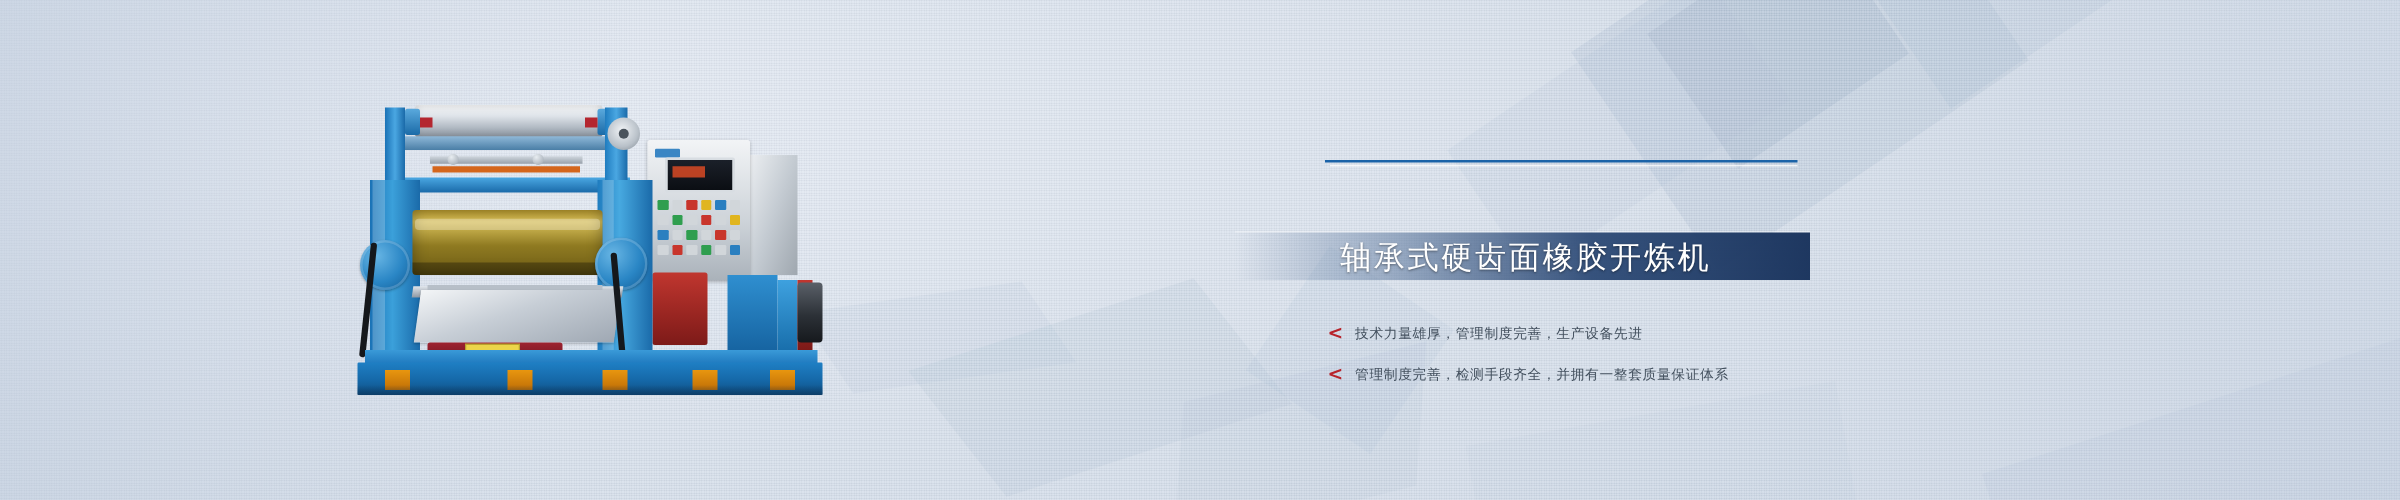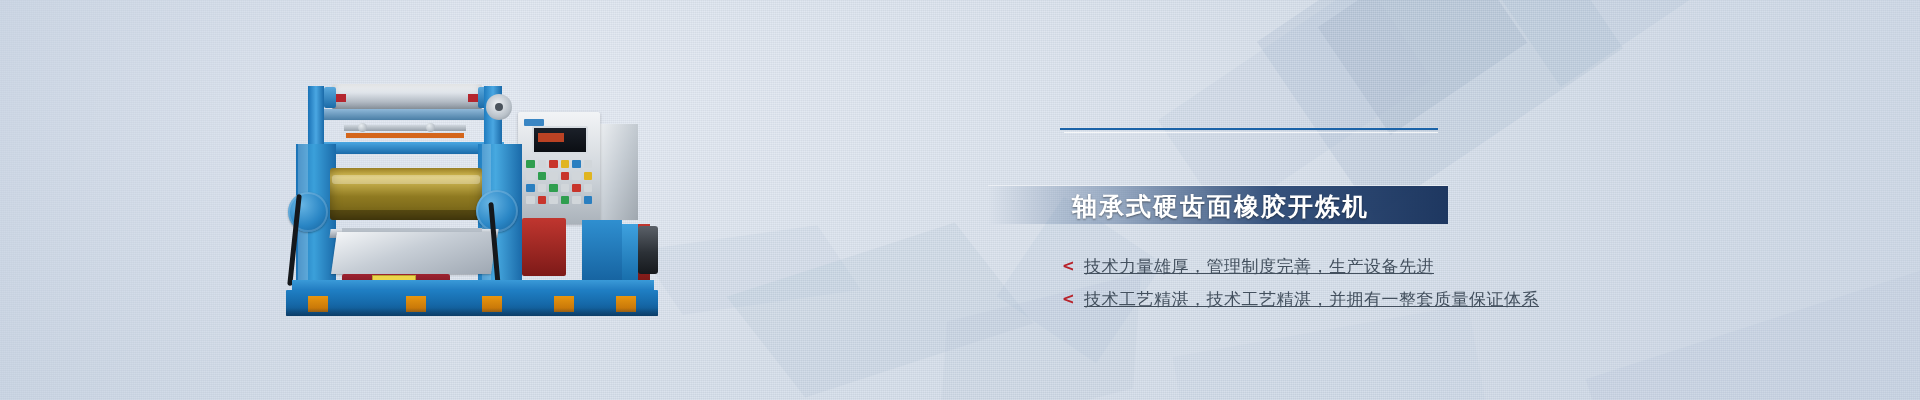--- a/index.html
+++ b/index.html
@@ -161,31 +161,31 @@
     white-space:nowrap;
   }
 
   .subbar{
     position:absolute;left:988px;top:186px;width:460px;height:38px;
     background:linear-gradient(90deg, rgba(140,160,188,0) 0%, rgba(96,123,160,.55) 28%, rgba(40,70,115,.92) 62%, rgba(24,50,92,.97) 100%);
   }
   .subbar-top{position:absolute;left:988px;top:185px;width:460px;height:1px;background:rgba(255,255,255,.45);}
   .subtitle{
     position:absolute;left:1072px;top:192px;width:420px;
-    font-size:25px;line-height:28px;font-weight:bold;letter-spacing:2px;color:#ffffff;
+    font-size:25px;line-height:28px;font-weight:normal;letter-spacing:2px;color:#ffffff;
     text-shadow:0 1px 2px rgba(0,0,0,.45);white-space:nowrap;
   }
 
   .points{position:absolute;left:1062px;top:250px;width:660px;}
   .pt{display:flex;align-items:center;height:33px;white-space:nowrap;}
   .pt .chev{
     color:#b8232b;font-size:15px;font-weight:bold;width:22px;
     font-family:"DejaVu Sans",sans-serif;line-height:1;
   }
-  .pt .txt{font-size:17px;color:#43505e;letter-spacing:.5px;text-decoration:underline;}
+  .pt .txt{font-size:11px;color:#43505e;letter-spacing:.5px;}
 
 </style>
 </head>
 <body>
 
 <div class="banner">
 
   <div class="deco d1"></div>
   <div class="deco d2"></div>
   <div class="deco d3"></div>
@@ -299,17 +299,17 @@
   <div class="subbar"></div>
   <div class="subtitle">轴承式硬齿面橡胶开炼机</div>
 
   <div class="points">
     <div class="pt">
       <span class="chev">&lt;</span>
       <span class="txt">技术力量雄厚，管理制度完善，生产设备先进</span>
     </div>
     <div class="pt">
       <span class="chev">&lt;</span>
-      <span class="txt">技术工艺精湛，技术工艺精湛，并拥有一整套质量保证体系</span>
+      <span class="txt">管理制度完善，检测手段齐全，并拥有一整套质量保证体系</span>
     </div>
   </div>
 
 </div>
 
 </body></html>

